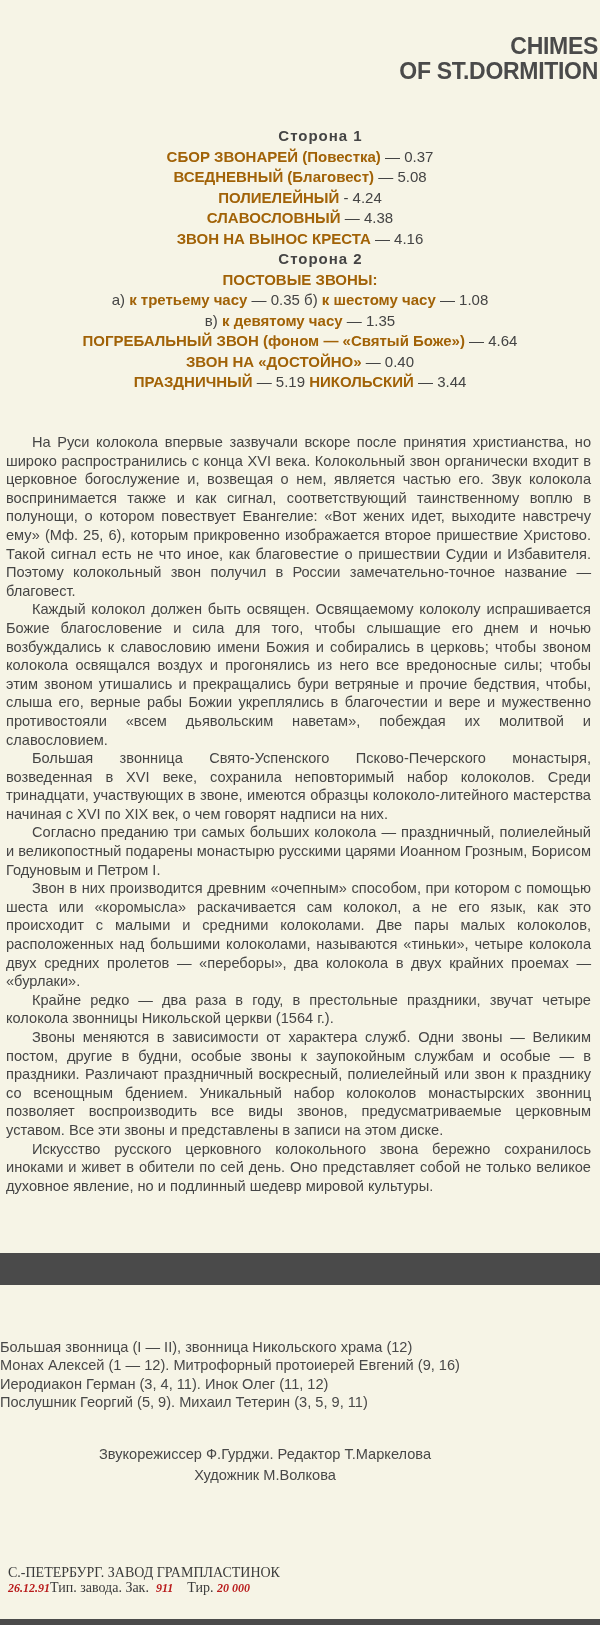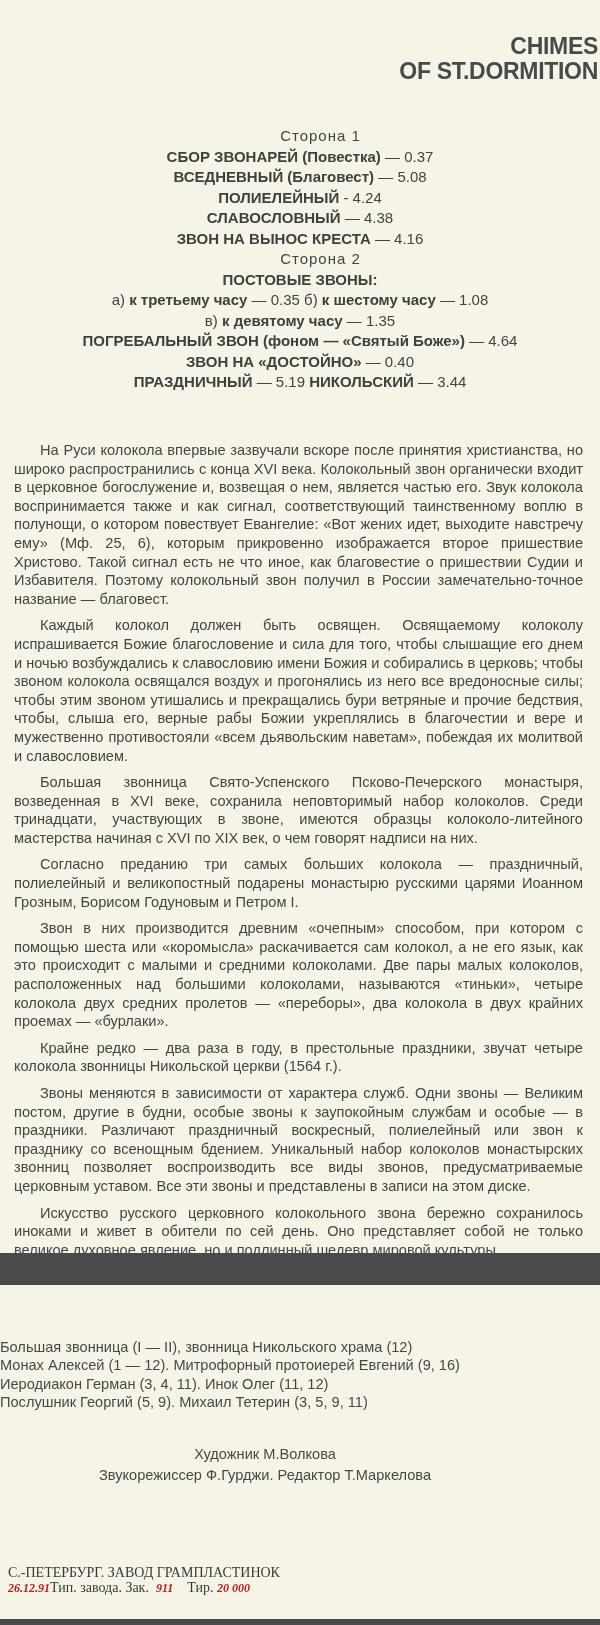--- a/index.html
+++ b/index.html
@@ -12,27 +12,27 @@
   .title {
     position: absolute; right: 2px; top: 34px; text-align: right;
     font-family: "Liberation Sans", sans-serif; font-weight: bold;
     font-size: 23px; line-height: 25px; color: #4a4a4a; letter-spacing: -0.3px; margin-left: 27px;
   }
   .tracks {
     position: absolute; left: 0; width: 600px; top: 126px; text-align: center;
     font-size: 15px; color: #444;
   }
   .tracks .line { height: 20.5px; line-height: 20.5px; white-space: nowrap; }
-  .tracks .side { font-weight: normal; letter-spacing: 1px; padding-left: 41px; }
-  .tracks b { font-weight: bold; color: #404040; }
+  .tracks .side { font-weight: bold; letter-spacing: 1px; padding-left: 41px; }
+  .tracks b { font-weight: bold; color: #a16207; }
   .body-text {
     position: absolute; left: 6px; width: 585px; top: 433px;
     font-size: 14.6px; line-height: 18.6px; text-align: justify; color: #454545;
   }
-  .body-text p { margin: 8px; text-indent: 26px; }
+  .body-text p { margin: 0; text-indent: 26px; }
   .band {
     position: absolute; left: 0; width: 600px; top: 1253px; height: 32px;
     background: #4a4a4a;
   }
   .credits {
     position: absolute; left: 0; width: 530px; top: 1338px; text-align: left;
     font-size: 14.6px; line-height: 18.4px; color: #484848;
   }
   .staff {
     position: absolute; left: 0; width: 530px; top: 1444px; text-align: center;
@@ -85,22 +85,22 @@
 <div class="band"></div>
 
 <div class="credits">
   <div>Большая звонница (I — II), звонница Никольского храма (12)</div>
   <div>Монах Алексей (1 — 12). Митрофорный протоиерей Евгений (9, 16)</div>
   <div>Иеродиакон Герман (3, 4, 11). Инок Олег (11, 12)</div>
   <div>Послушник Георгий (5, 9). Михаил Тетерин (3, 5, 9, 11)</div>
 </div>
 
 <div class="staff">
+  <div>Звукорежиссер Ф.Гурджи. Редактор Т.Маркелова</div>
   <div>Художник М.Волкова</div>
-  <div>Звукорежиссер Ф.Гурджи. Редактор Т.Маркелова</div>
 </div>
 
 <div class="imprint">
   <div>С.-ПЕТЕРБУРГ. ЗАВОД ГРАМПЛАСТИНОК</div>
   <div><span class="hw">26.12.91</span><span>Тип. завода. Зак.</span>&nbsp;&nbsp;<span class="hw">911</span>&nbsp;&nbsp;&nbsp;&nbsp;<span>Тир.</span> <span class="hw">20 000</span></div>
 </div>
 
 <div class="band2"></div>
 
 </body></html>

